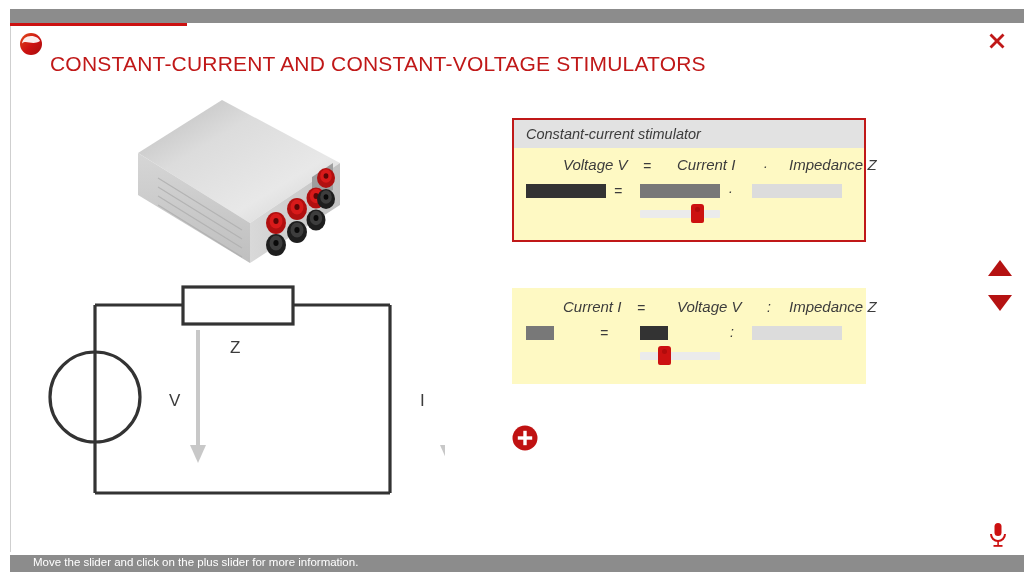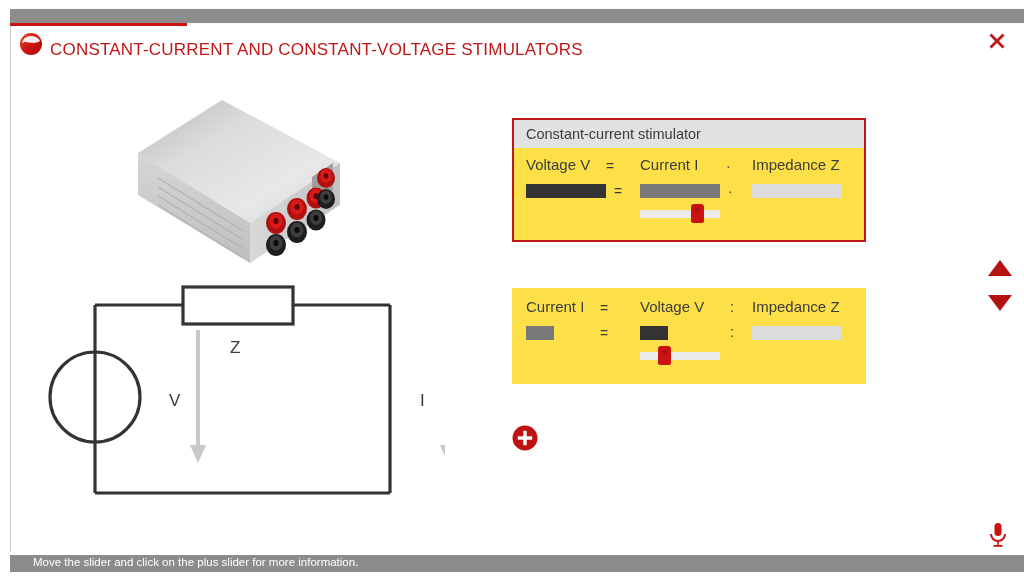--- a/index.html
+++ b/index.html
@@ -45,22 +45,22 @@
   
   #logo {
     position: absolute;
     left: 17px; top: 30px;
     width: 28px; height: 28px;
   }
 
   
   #page-title {
     position: absolute;
-    left: 50px; top: 40px;
-    font-size: 17px;
+    left: 50px; top: 52px;
+    font-size: 21px;
     letter-spacing: 0.2px;
     color: #c01818;
     white-space: nowrap;
   }
 
   
   #close-button {
     position: absolute;
     left: 985px; top: 29px;
     width: 24px; height: 24px;
@@ -96,21 +96,22 @@
   #circuit-diagram {
     position: absolute;
     left: 45px; top: 275px;
     width: 400px; height: 245px;
   }
 
   
   .panel {
     position: absolute;
     width: 350px;
-    background: #fde047;
+    background: #fef9c3;
+    font-style: italic;
   }
   .panel.highlighted {
     border: 2px solid #c01818;
   }
   .panel.plain {
     border: 2px solid transparent;
   }
   .panel-header {
     background: #e2e2e2;
     height: 28px;
@@ -121,20 +122,21 @@
     white-space: nowrap;
   }
   .panel-body {
     padding: 8px 0 12px 0;
   }
   .formula-row {
     position: relative;
     height: 28px;
     font-size: 15px;
     color: #3c3c3c;
+    margin-left: 37px;
   }
   .bars-row {
     position: relative;
     height: 22px;
   }
   .slider-row {
     position: relative;
     height: 22px;
   }
   .lbl {

